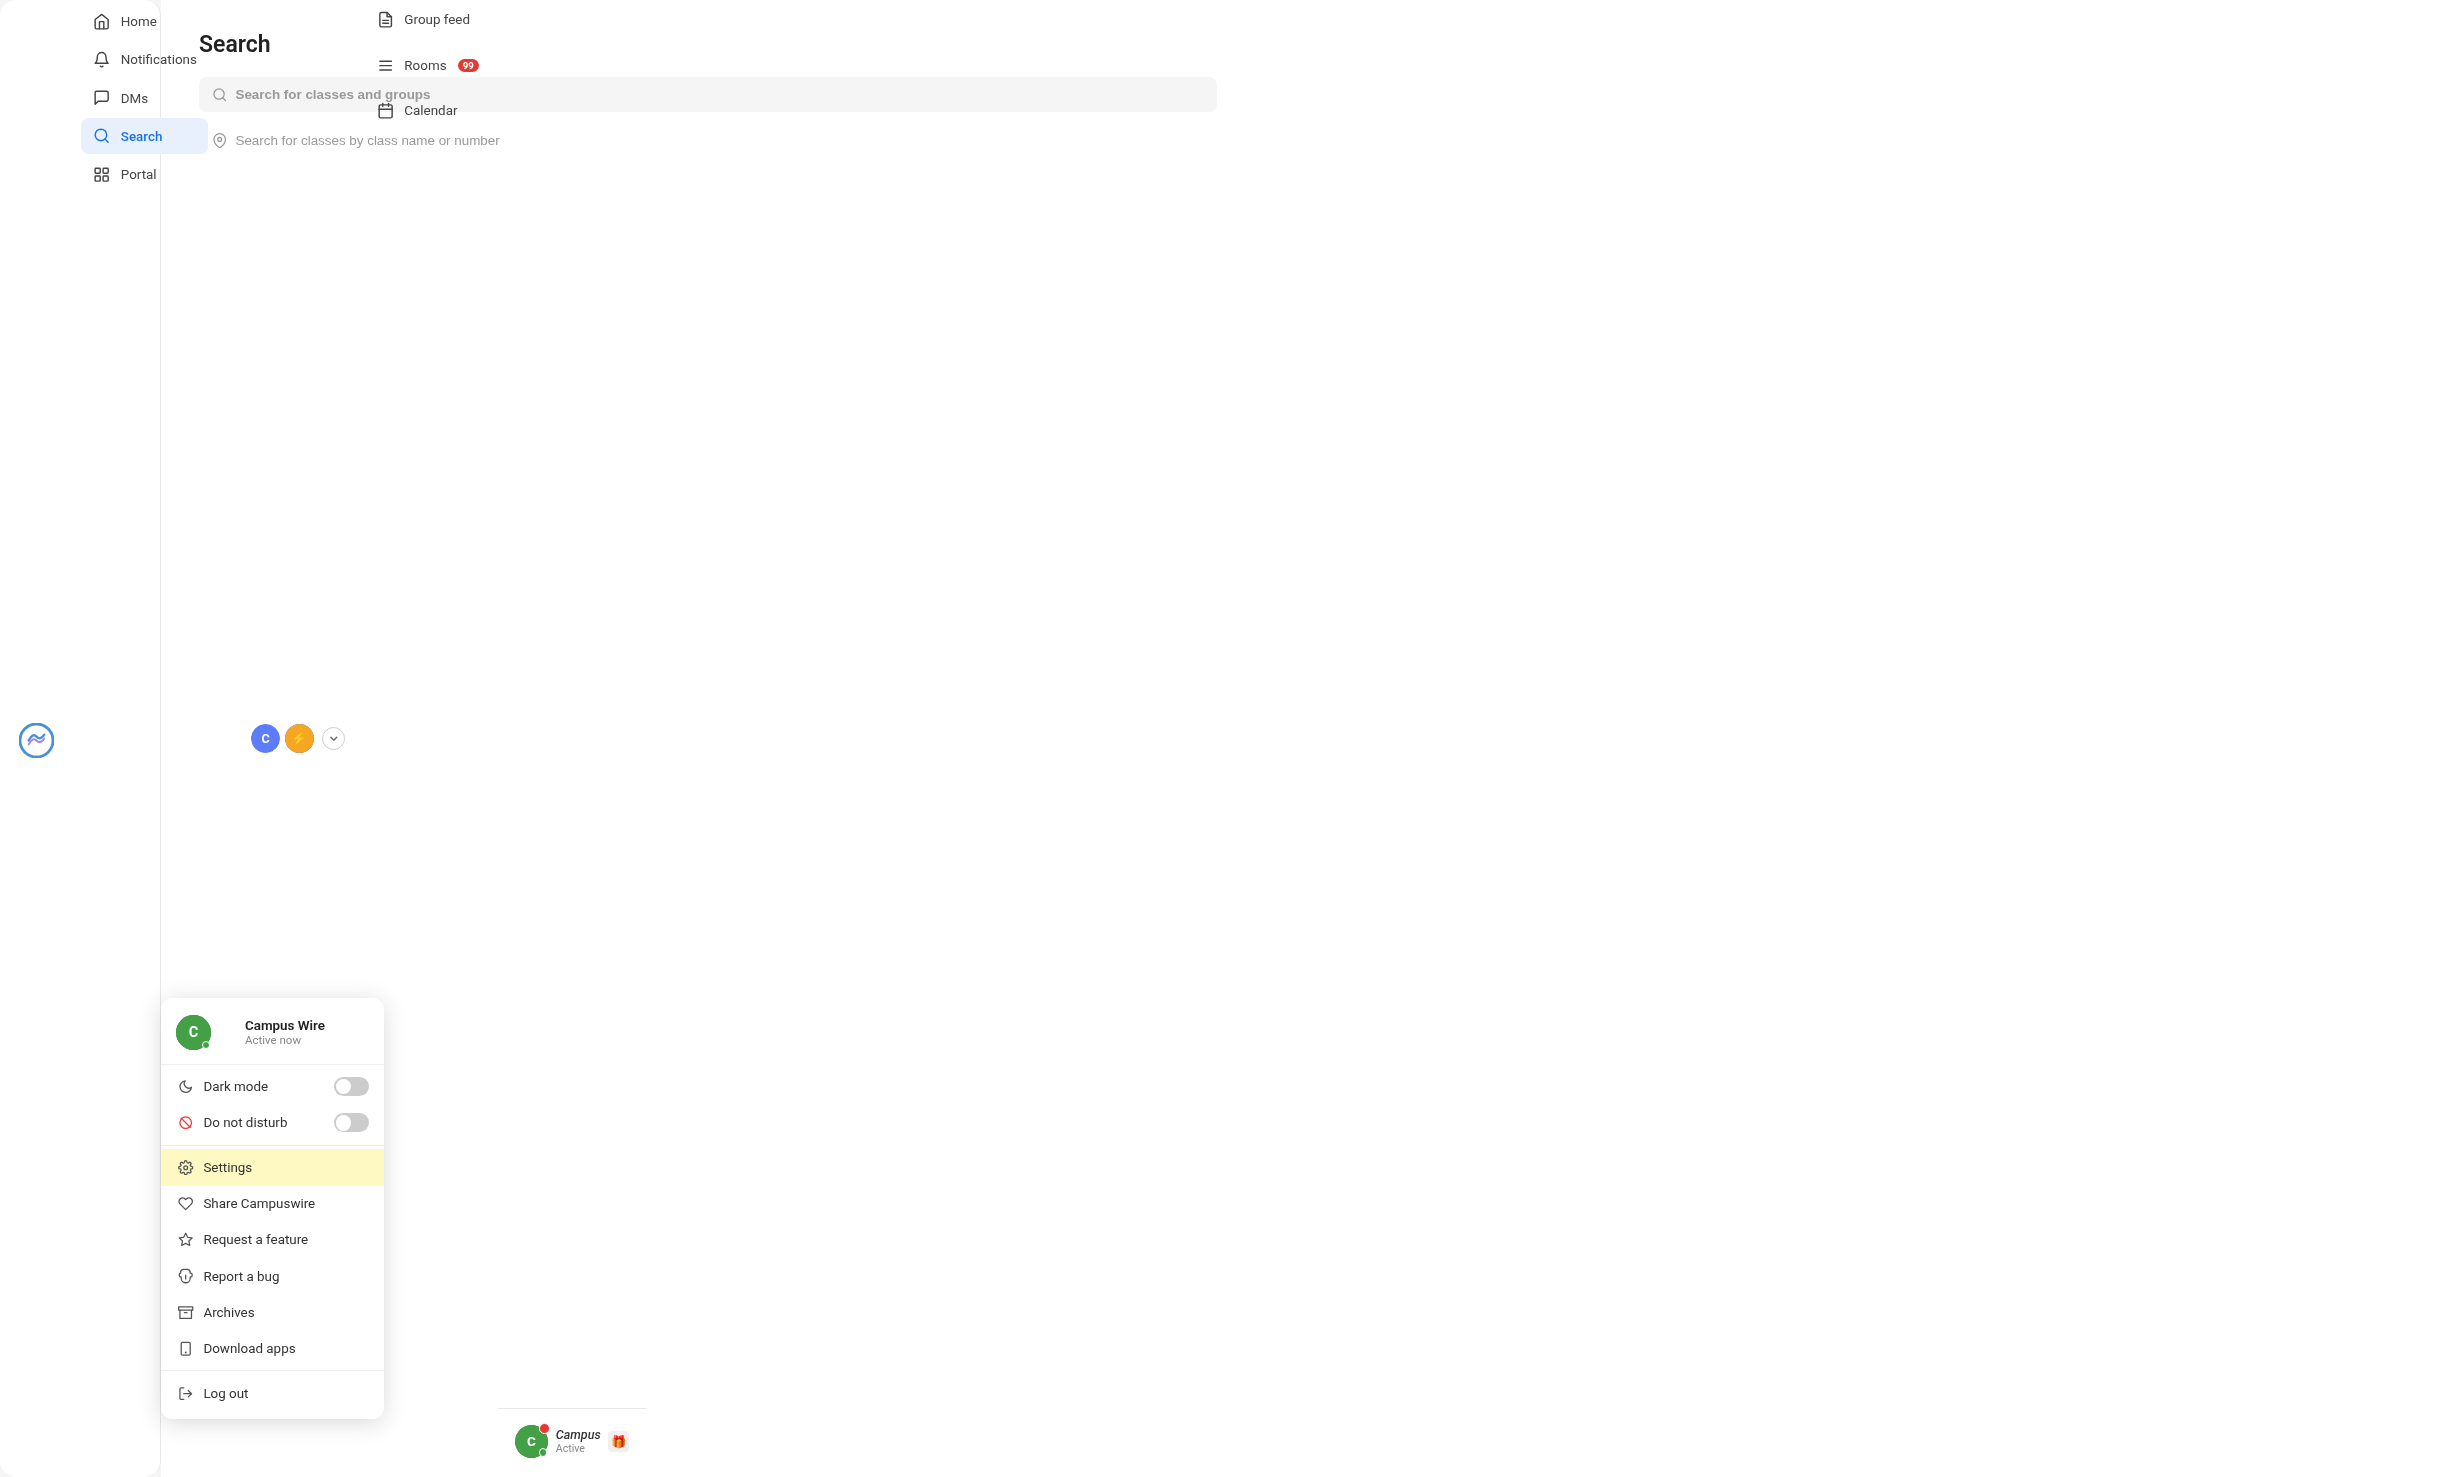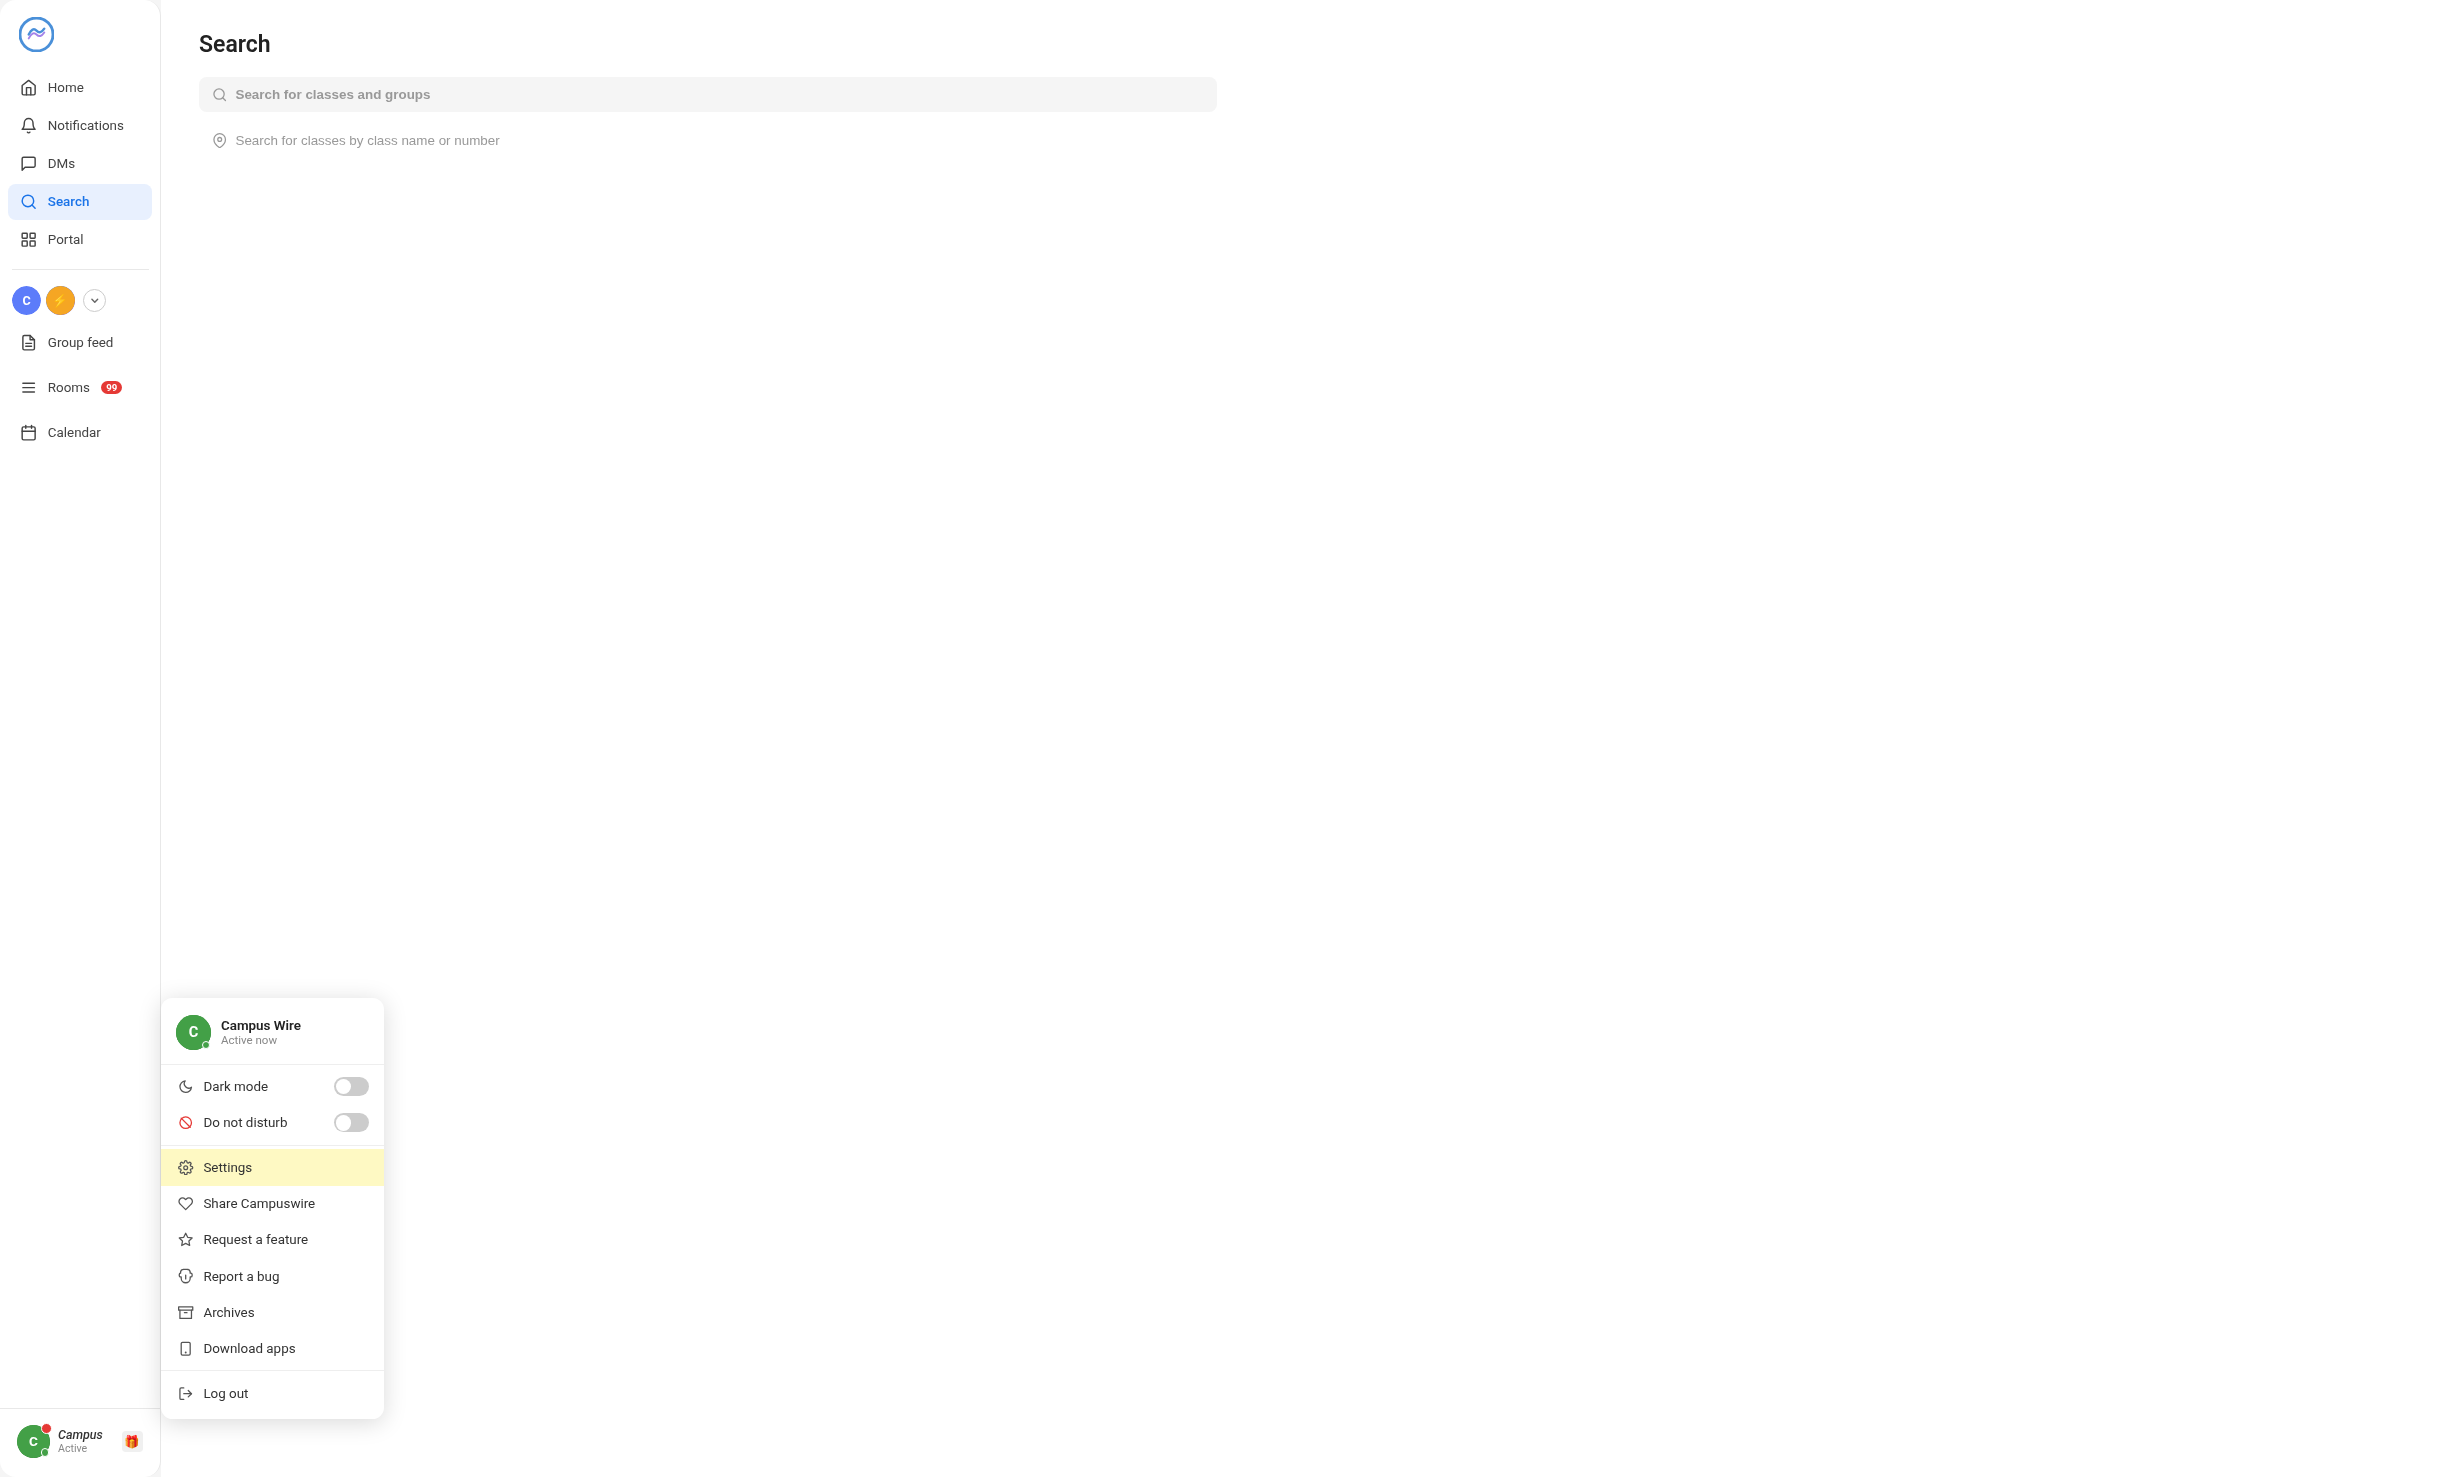--- a/index.html
+++ b/index.html
@@ -4,21 +4,21 @@
   <style>
     * { margin: 0; padding: 0; box-sizing: border-box; }
     body { font-family: -apple-system, BlinkMacSystemFont, 'Segoe UI', Roboto, sans-serif; background: #f5f5f5; display: flex; height: 100vh; overflow: hidden; }
 
     
     .sidebar {
       width: 161px;
       background: #fff;
       border-right: 1px solid #e8e8e8;
       display: flex;
-      flex-direction: column;
+      flex-direction: row;
       height: 100vh;
       position: relative;
       z-index: 10;
       flex-shrink: 0;
       border-radius: 16px;
     }
 
     .sidebar-logo {
       padding: 17.3px 19px 13.4px;
       display: flex;
@@ -282,21 +282,21 @@
       position: absolute;
       bottom: 1px;
       right: 1px;
       width: 8.6px;
       height: 8.6px;
       border-radius: 50%;
       background: #43a047;
       border: 1.9px solid #fff;
     }
 
-    .dropdown-user-info { flex: 1; }
+    .dropdown-user-info { flex: 1; margin-left: 24px; }
     .dropdown-user-name { font-size: 13.4px; font-weight: 600; color: #222; }
     .dropdown-user-status { font-size: 11.5px; color: #888; }
 
     .dropdown-divider { height: 1px; background: #eee; margin: 3.8px 0; }
 
     .dropdown-item {
       display: flex;
       align-items: center;
       gap: 8px;
       padding: 8.6px 15.4px;

